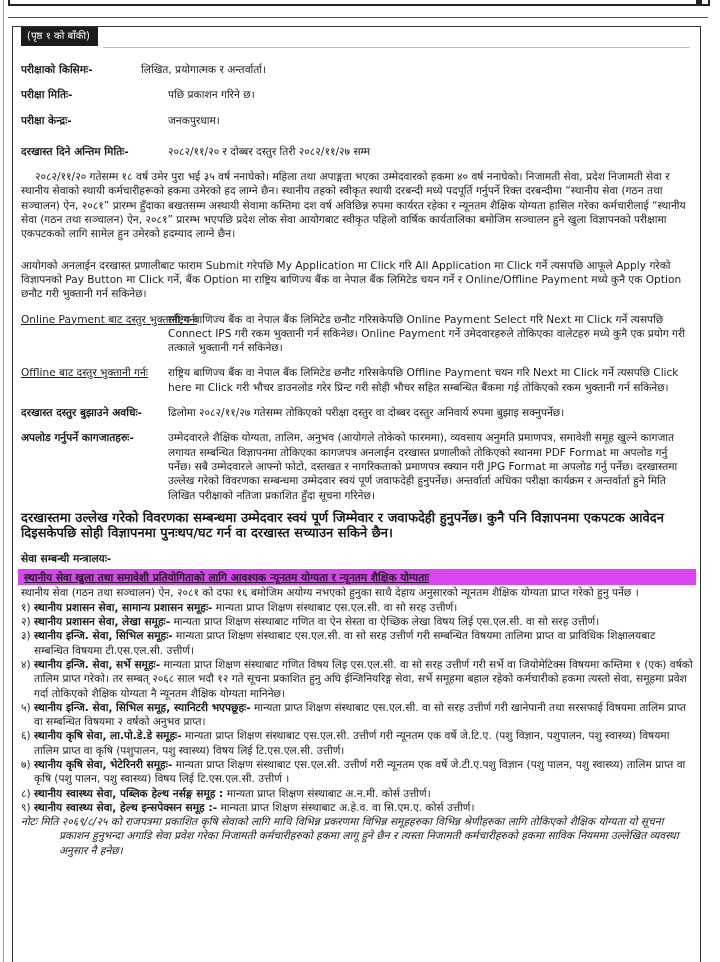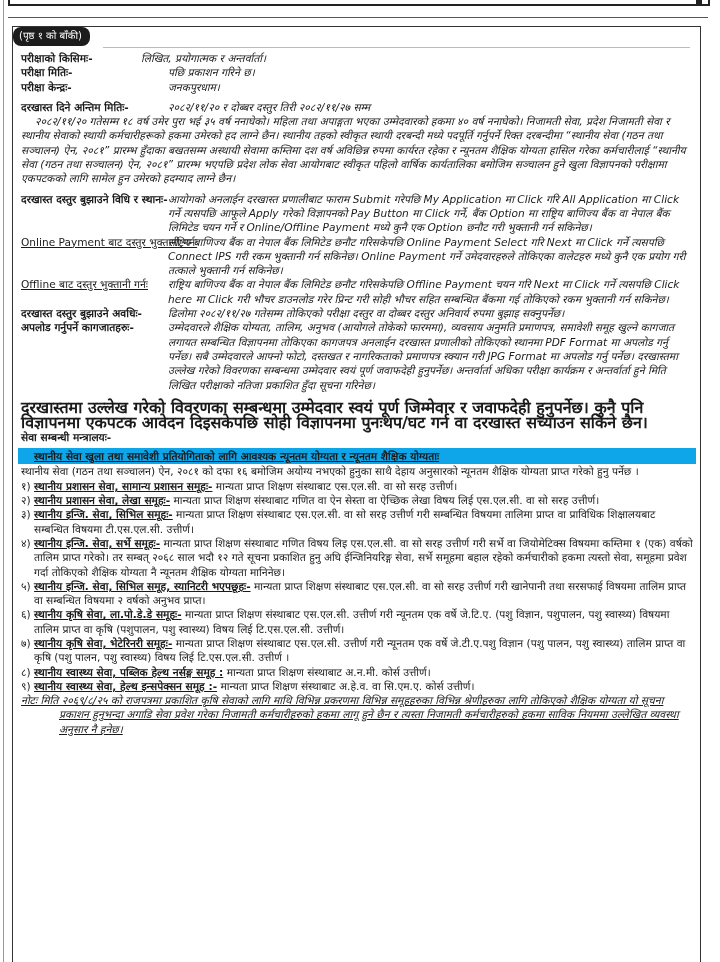--- a/index.html
+++ b/index.html
@@ -5,34 +5,34 @@
   html, body { margin:0; padding:0; background:#ffffff; }
   body { width:720px; height:962px; overflow:hidden; position:relative;
          font-family:"DejaVu Sans", "Liberation Sans", sans-serif; color:#1a1a1a; }
   .top-box { position:absolute; left:8px; top:-6px; width:698px; height:10px;
              border:2px solid #222; border-top:none; }
   .top-box .mark { position:absolute; right:6px; bottom:0; width:6px; height:4px; background:#222; }
   .left-rule { position:absolute; left:3px; top:0; width:1px; height:962px; background:#999; }
   .hr { position:absolute; left:8px; top:17px; width:700px; height:1px; background:#555; }
   .page { position:absolute; left:12px; top:26px; width:689px; height:940px;
           border:1.5px solid #333; box-sizing:border-box; }
-  .cont-tag { position:absolute; left:0; top:0; background:#1c1c1c; color:#fff;
-              font-size:10px; padding:3px 8px 4px 6px; line-height:12px;border-radius:8px; }
+  .cont-tag { position:absolute; left:8px; top:0; background:#1c1c1c; color:#fff;
+              font-size:10px; padding:3px 8px 4px 6px; line-height:12px; }
   .thin-rule { position:absolute; left:90px; right:10px; top:20px; height:1px; background:#bbb; }
   .content { position:absolute; left:8px; top:24px; width:672px; font-size:10.6px; line-height:14.3px; }
-  .row { display:flex; }
+  .row { display:flex;margin-top:11px; }
   .lbl { font-weight:bold; white-space:nowrap; }
-  .val { flex:1;font-style:italic; }
+  .val { flex:1; }
   .sp { height:6px; }
   .u { text-decoration:underline; }
-  .bold-para { font-weight:bold; font-size:16px; line-height:15px; margin-top:8px; }
-  .hl { background:#0ea5e9; font-weight:bold; text-decoration:underline; padding:1px 16px; margin:4px -3px 0 -3px; }
+  .bold-para { font-weight:bold; font-size:13px; line-height:15px; margin-top:8px; }
+  .hl { background:#d946ef; font-weight:bold; text-decoration:underline; padding:1px 6px; margin:4px -3px 0 -3px; }
   .item { padding-left:13px; text-indent:-13px; }
-  .item .t { font-weight:bold; text-decoration:underline; }
-  .note { font-style:italic; padding-left:38px; text-indent:-38px;text-decoration:underline; }
+  .item .t { font-weight:bold; }
+  .note { font-style:italic; padding-left:38px; text-indent:-38px; }
 </style>
 </head>
 <body>
 
 <div class="left-rule"></div>
 <div class="top-box">
     <span class="mark"></span>
   </div>
 <div class="hr"></div>
 
@@ -56,21 +56,20 @@
     <div class="sp"></div>
     <div class="row">
       <span class="lbl" style="width:147px">दरखास्त दिने अन्तिम मितिः-</span>
       <span class="val">२०८२/११/२० र दोब्बर दस्तुर तिरी २०८२/११/२७ सम्म</span>
     </div>
     <div class="row">
       <span class="val" style="text-indent:14px">२०८२/११/२० गतेसम्म १८ वर्ष उमेर पुरा भई ३५ वर्ष ननाघेको। महिला तथा अपाङ्गता भएका उम्मेदवारको हकमा ४० वर्ष ननाघेको। निजामती सेवा, प्रदेश निजामती सेवा र स्थानीय सेवाको स्थायी कर्मचारीहरूको हकमा उमेरको हद लाग्ने छैन। स्थानीय तहको स्वीकृत स्थायी दरबन्दी मध्ये पदपूर्ति गर्नुपर्ने रिक्त दरबन्दीमा “स्थानीय सेवा (गठन तथा सञ्चालन) ऐन, २०८१” प्रारम्भ हुँदाका बखतसम्म अस्थायी सेवामा कम्तिमा दश वर्ष अविछिन्न रुपमा कार्यरत रहेका र न्यूनतम शैक्षिक योग्यता हासिल गरेका कर्मचारीलाई “स्थानीय सेवा (गठन तथा सञ्चालन) ऐन, २०८१” प्रारम्भ भएपछि प्रदेश लोक सेवा आयोगबाट स्वीकृत पहिलो वार्षिक कार्यतालिका बमोजिम सञ्चालन हुने खुला विज्ञापनको परीक्षामा एकपटकको लागि सामेल हुन उमेरको हदम्याद लाग्ने छैन।</span>
     </div>
     <div class="sp"></div>
     <div class="row">
-      <span class="lbl" style="width:147px">दरखास्त दस्तुर बुझाउने विधि र स्थानः-</span>
       <span class="val">आयोगको अनलाईन दरखास्त प्रणालीबाट फाराम Submit गरेपछि My Application मा Click गरि All Application मा Click गर्ने त्यसपछि आफूले Apply गरेको विज्ञापनको Pay Button मा Click गर्ने, बैंक Option मा राष्ट्रिय बाणिज्य बैंक वा नेपाल बैंक लिमिटेड चयन गर्ने र Online/Offline Payment मध्ये कुनै एक Option छनौट गरी भुक्तानी गर्न सकिनेछ।</span>
     </div>
     <div class="row">
       <span class="u" style="width:147px;white-space:nowrap">Online Payment बाट दस्तुर भुक्तानी गर्नः</span>
       <span class="val">राष्ट्रिय बाणिज्य बैंक वा नेपाल बैंक लिमिटेड छनौट गरिसकेपछि Online Payment Select गरि Next मा Click गर्ने त्यसपछि Connect IPS गरी रकम भुक्तानी गर्न सकिनेछ। Online Payment गर्ने उमेदवारहरुले तोकिएका वालेटहरु मध्ये कुनै एक प्रयोग गरी तत्काले भुक्तानी गर्न सकिनेछ।</span>
     </div>
     <div class="row">
       <span class="u" style="width:147px;white-space:nowrap">Offline बाट दस्तुर भुक्तानी गर्नः</span>
       <span class="val">राष्ट्रिय बाणिज्य बैंक वा नेपाल बैंक लिमिटेड छनौट गरिसकेपछि Offline Payment चयन गरि Next मा Click गर्ने त्यसपछि Click here मा Click गरी भौचर डाउनलोड गरेर प्रिन्ट गरी सोही भौचर सहित सम्बन्धित बैंकमा गई तोकिएको रकम भुक्तानी गर्न सकिनेछ।</span>
     </div>

